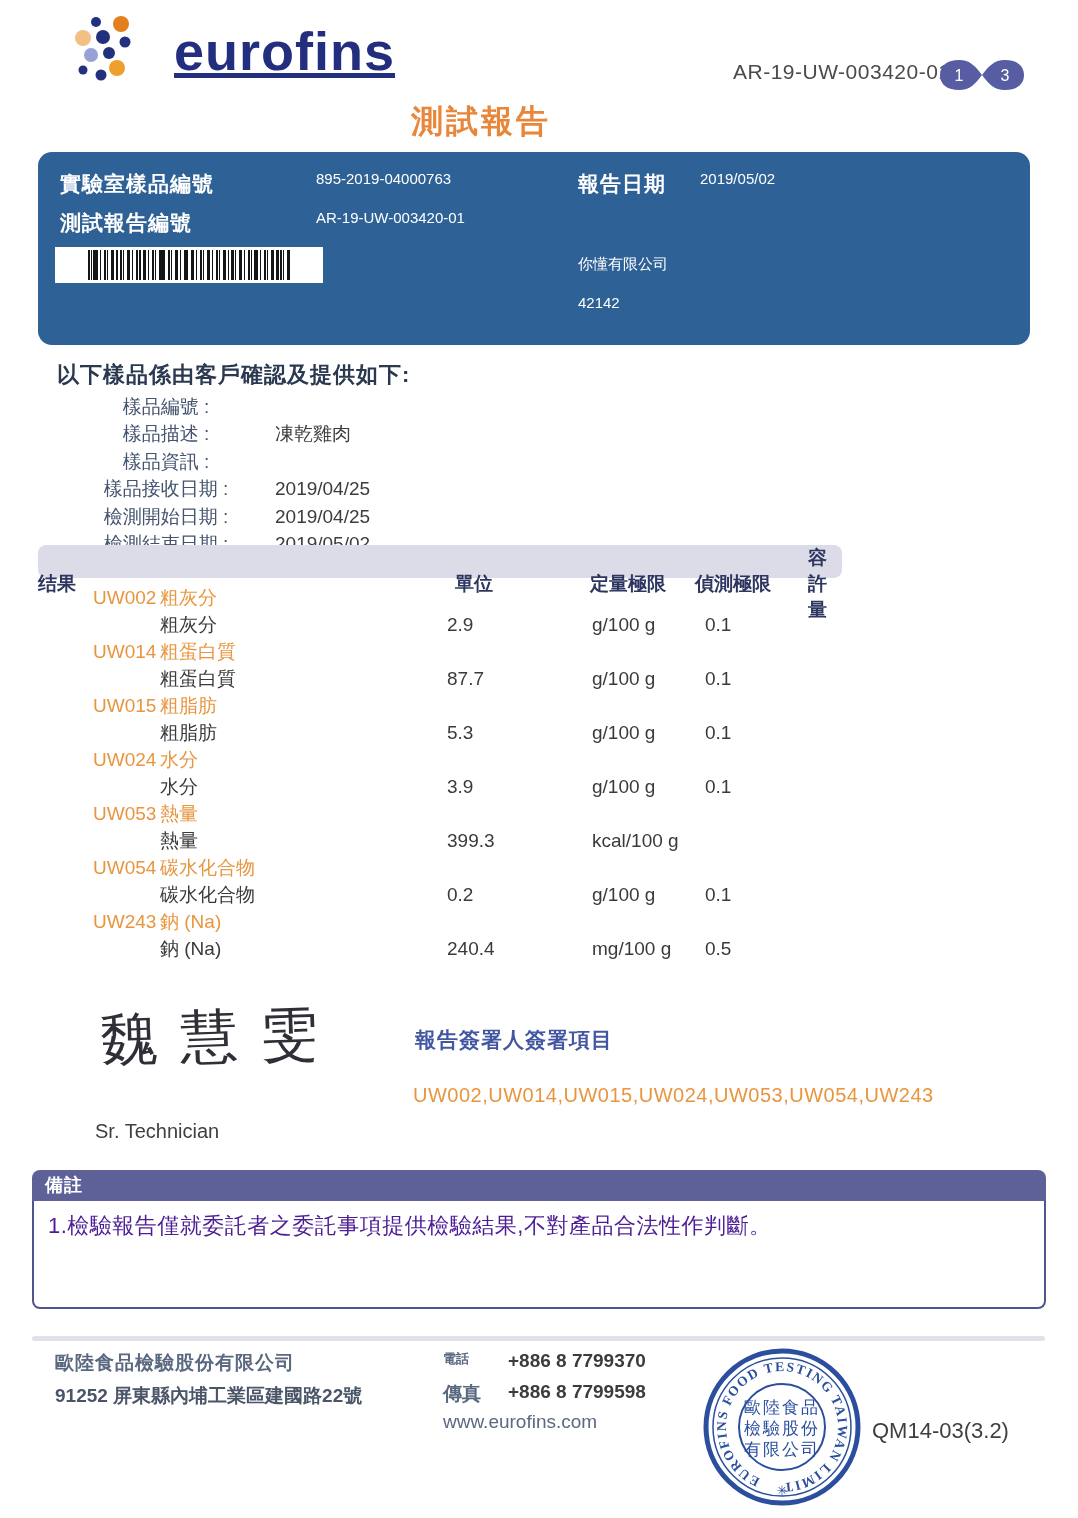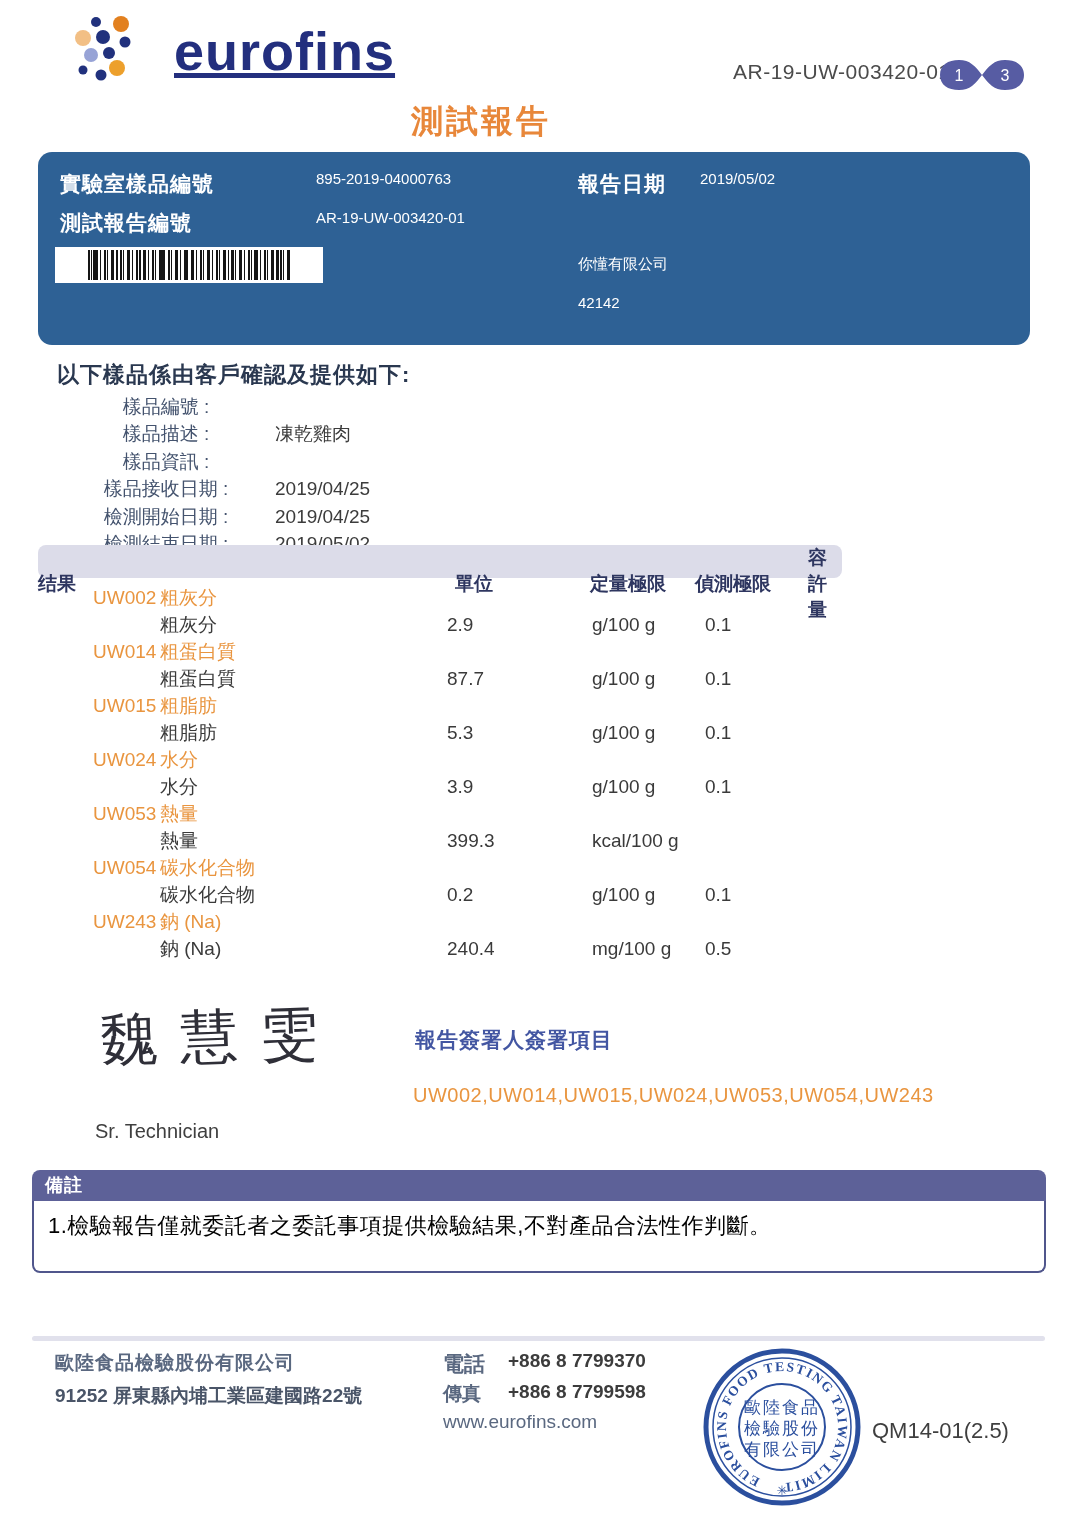--- a/index.html
+++ b/index.html
@@ -57,28 +57,28 @@
   .sig-name { left:100px; top:998px; font-size:58px; color:#2f2f38; letter-spacing:22px;
     font-family:"Liberation Serif","DejaVu Serif",serif; transform:rotate(-2deg); }
   .sig-role { left:95px; top:1120px; font-size:20px; color:#3f3f3f; }
   .sign-head { left:415px; top:1026px; font-size:21px; font-weight:bold; color:#4356a2; letter-spacing:1px; }
   .sign-codes { left:413px; top:1084px; font-size:20px; color:#e9953f; letter-spacing:0.5px; }
 
   
   .note { left:32px; top:1170px; width:1014px; }
   .note-bar { height:31px; background:#5d6198; border-radius:8px 8px 0 0;
     color:#ffffff; font-size:18px; font-weight:bold; line-height:31px; padding-left:13px; letter-spacing:1px; }
-  .note-body { height:72px; background:#ffffff; border:2px solid #50568c; border-top:none;
-    border-radius:0 0 8px 8px; padding:10px 14px; font-size:22px; color:#000000; letter-spacing:0.5px; }
+  .note-body { height:108px; background:#ffffff; border:2px solid #50568c; border-top:none;
+    border-radius:0 0 8px 8px; padding:10px 14px; font-size:22px; color:#4c1d95; letter-spacing:0.5px; }
 
   
   .separator { left:32px; top:1336px; width:1013px; height:5px; background:#e1e1ec; border-radius:3px; }
   .f-company { left:55px; top:1350px; font-size:19px; font-weight:600; color:#5a6880; letter-spacing:1px; }
   .f-address { left:55px; top:1383px; font-size:19px; font-weight:600; color:#4a5568; }
-  .f-phone-label { left:443px; top:1350px; font-size:21px; font-weight:600; color:#5a6880; }
+  .f-phone-label { left:443px; top:1350px; font-size:13px; font-weight:600; color:#5a6880; }
   .f-phone { left:508px; top:1350px; font-size:19px; font-weight:600; color:#3c3c3c; }
   .f-fax-label { left:443px; top:1381px; font-size:19px; font-weight:600; color:#5a6880; }
   .f-fax { left:508px; top:1381px; font-size:19px; font-weight:600; color:#3c3c3c; }
   .f-web { left:443px; top:1411px; font-size:19px; color:#5a6880; }
   .f-qm { left:872px; top:1418px; font-size:22px; color:#3f3f3f; }
   .stamp { left:698px; top:1343px; }
 </style>
 </head>
 <body>
 
@@ -274,21 +274,21 @@
 </div>
 
 <div class="abs separator"></div>
 <div class="abs f-company">歐陸食品檢驗股份有限公司</div>
 <div class="abs f-address">91252 屏東縣內埔工業區建國路22號</div>
 <div class="abs f-phone-label">電話</div>
 <div class="abs f-phone">+886 8 7799370</div>
 <div class="abs f-fax-label">傳真</div>
 <div class="abs f-fax">+886 8 7799598</div>
 <div class="abs f-web">www.eurofins.com</div>
-<div class="abs f-qm">QM14-01(2.5)</div>
+<div class="abs f-qm">QM14-03(3.2)</div>
 
 <div class="abs stamp">
   <svg width="168" height="168" viewBox="0 0 168 168">
     <circle cx="84" cy="84" r="76" fill="none" stroke="#2b4f9e" stroke-width="5"></circle>
     <circle cx="84" cy="84" r="69" fill="none" stroke="#2b4f9e" stroke-width="1.5"></circle>
     <circle cx="84" cy="84" r="43" fill="none" stroke="#2b4f9e" stroke-width="2"></circle>
     <defs>
       <path id="ringPath" d="M 84 140 A 56 56 0 1 1 84.01 140"></path>
     </defs>
     <text font-size="13.5" font-weight="bold" letter-spacing="1.5" fill="#2b4f9e" font-family="Liberation Serif, DejaVu Serif, serif">

